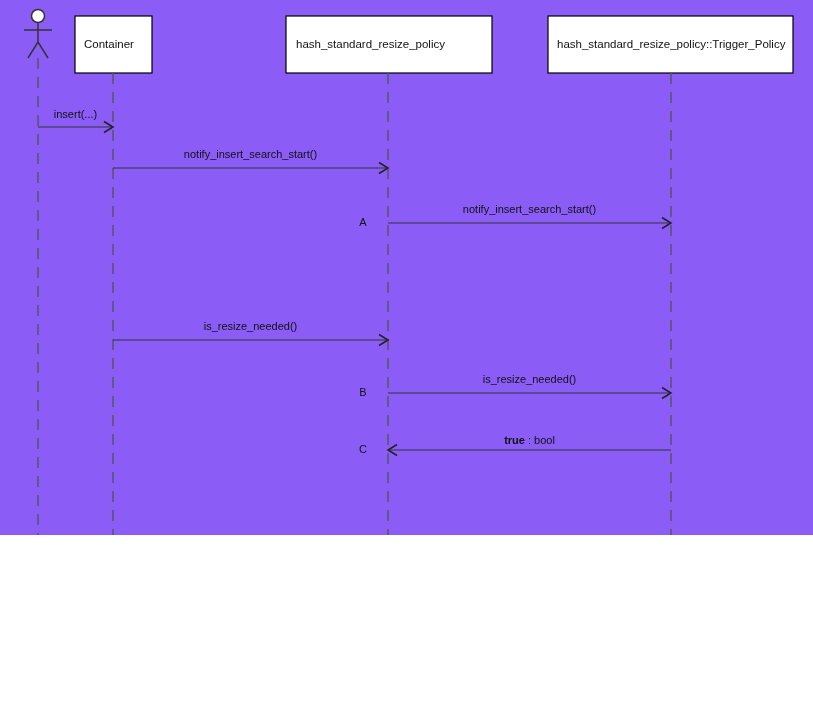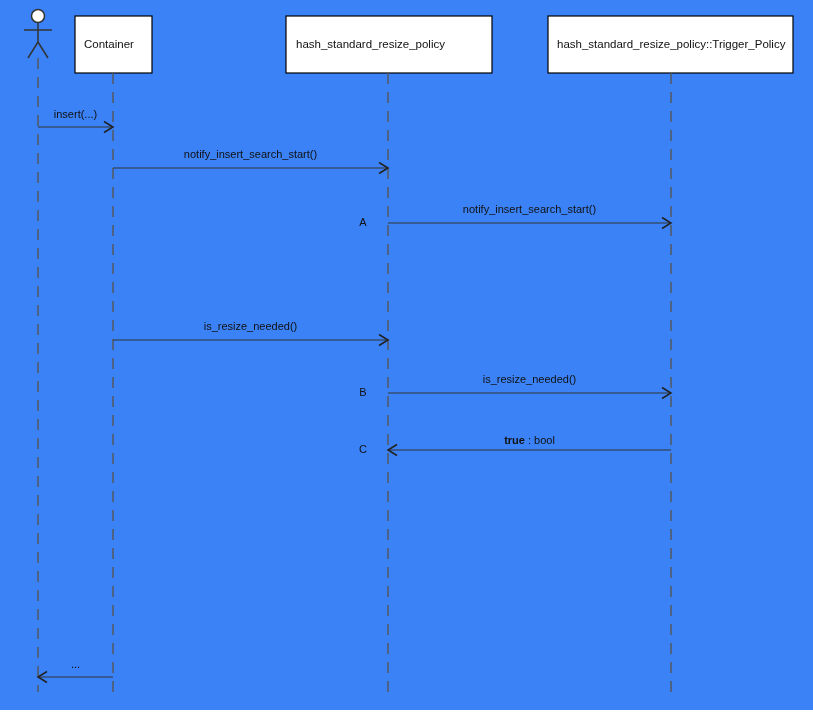--- a/index.html
+++ b/index.html
@@ -7,22 +7,22 @@
     padding: 0;
     background: #ffffff;
   }
   body {
     font-family: "Liberation Sans", sans-serif;
     color: #1a1a1a;
   }
   #diagram-root {
     position: relative;
     width: 813px;
-    height: 710px;
-    background: #3b82f6;
+    height: 535px;
+    background: #8b5cf6;
     overflow: hidden;
   }
   #seq-svg {
     position: absolute;
     left: 0;
     top: 0;
     width: 813px;
     height: 715px;
     display: block;
   }

